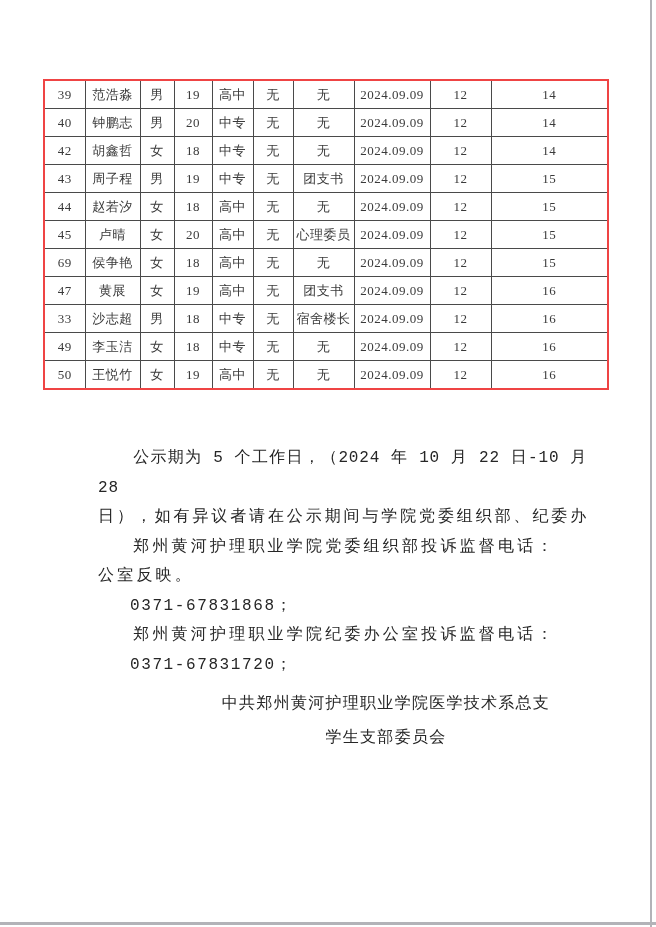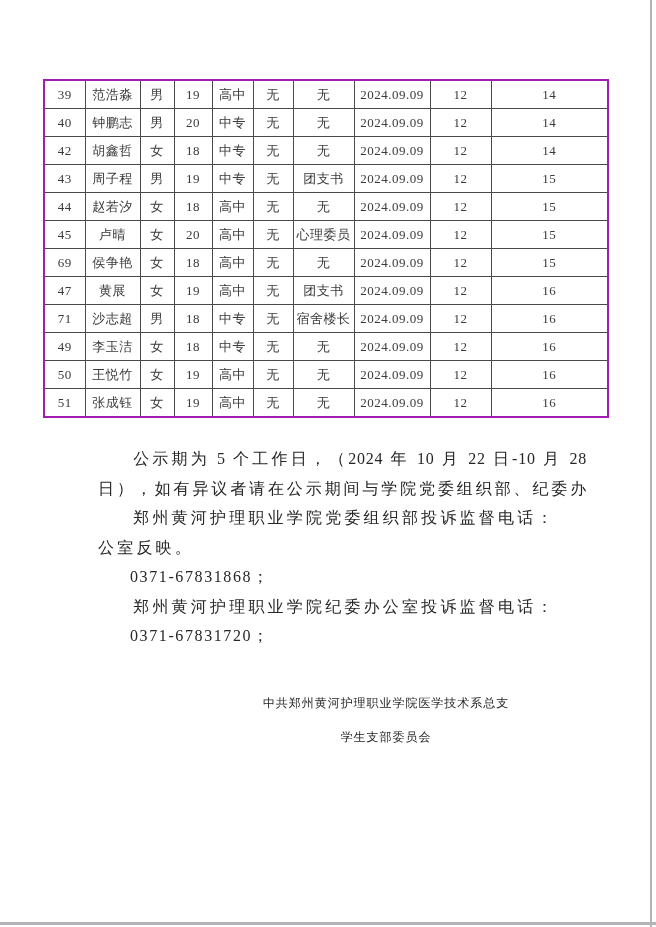--- a/index.html
+++ b/index.html
@@ -27,21 +27,21 @@
     left: 0; top: 922px; width: 656px; height: 3px;
     background: #b3b3b8;
   }
   
   table.roster {
     position: absolute;
     left: 43px; top: 79px;
     width: 564px;
     border-collapse: collapse;
     table-layout: fixed;
-    border: 2px solid #a21caf;
+    border: 2px solid #ef4444;
     padding-left: 41px;
   }
   table.roster td {
     border: 1px solid #4a4a4a;
     height: 27px;
     padding: 0;
     text-align: center;
     vertical-align: middle;
     font-size: 13px;
     color: #3a3a3a;
@@ -54,37 +54,38 @@
     position: absolute;
     left: 98px; top: 444px;
     width: 489px;
     font-size: 16px;
     line-height: 29.5px;
     color: #262626;
   }
   .notice .line {
     letter-spacing: 0.2em;
     white-space: nowrap;
+    font-family: Liberation Mono, monospace;
   }
   .notice .stretch {
     white-space: normal;
     text-align: justify;
     text-align-last: justify;
     text-justify: inter-character;
     letter-spacing: 0.05em;
   }
   .notice .indent { text-indent: 2.2em; }
   .notice .nums { letter-spacing: 0.1em; margin-left: 32px; }
   
   .signature {
     position: absolute;
     left: 168px; top: 686px;
     width: 436px;
     text-align: center;
-    font-size: 12px;
+    font-size: 16px;
     line-height: 34px;
     color: #262626;
   }
   .signature .sig-line { letter-spacing: 0.08em; }
 </style>
 </head>
 <body>
 
 <div class="page">
 
@@ -195,21 +196,21 @@
           <td>女</td>
           <td>19</td>
           <td>高中</td>
           <td>无</td>
           <td>团支书</td>
           <td>2024.09.09</td>
           <td>12</td>
           <td>16</td>
         </tr>
         <tr>
-          <td>71</td>
+          <td>33</td>
           <td>沙志超</td>
           <td>男</td>
           <td>18</td>
           <td>中专</td>
           <td>无</td>
           <td>宿舍楼长</td>
           <td>2024.09.09</td>
           <td>12</td>
           <td>16</td>
         </tr>
@@ -221,32 +222,20 @@
           <td>中专</td>
           <td>无</td>
           <td>无</td>
           <td>2024.09.09</td>
           <td>12</td>
           <td>16</td>
         </tr>
         <tr>
           <td>50</td>
           <td>王悦竹</td>
-          <td>女</td>
-          <td>19</td>
-          <td>高中</td>
-          <td>无</td>
-          <td>无</td>
-          <td>2024.09.09</td>
-          <td>12</td>
-          <td>16</td>
-        </tr>
-        <tr>
-          <td>51</td>
-          <td>张成钰</td>
           <td>女</td>
           <td>19</td>
           <td>高中</td>
           <td>无</td>
           <td>无</td>
           <td>2024.09.09</td>
           <td>12</td>
           <td>16</td>
         </tr>
       </tbody>

